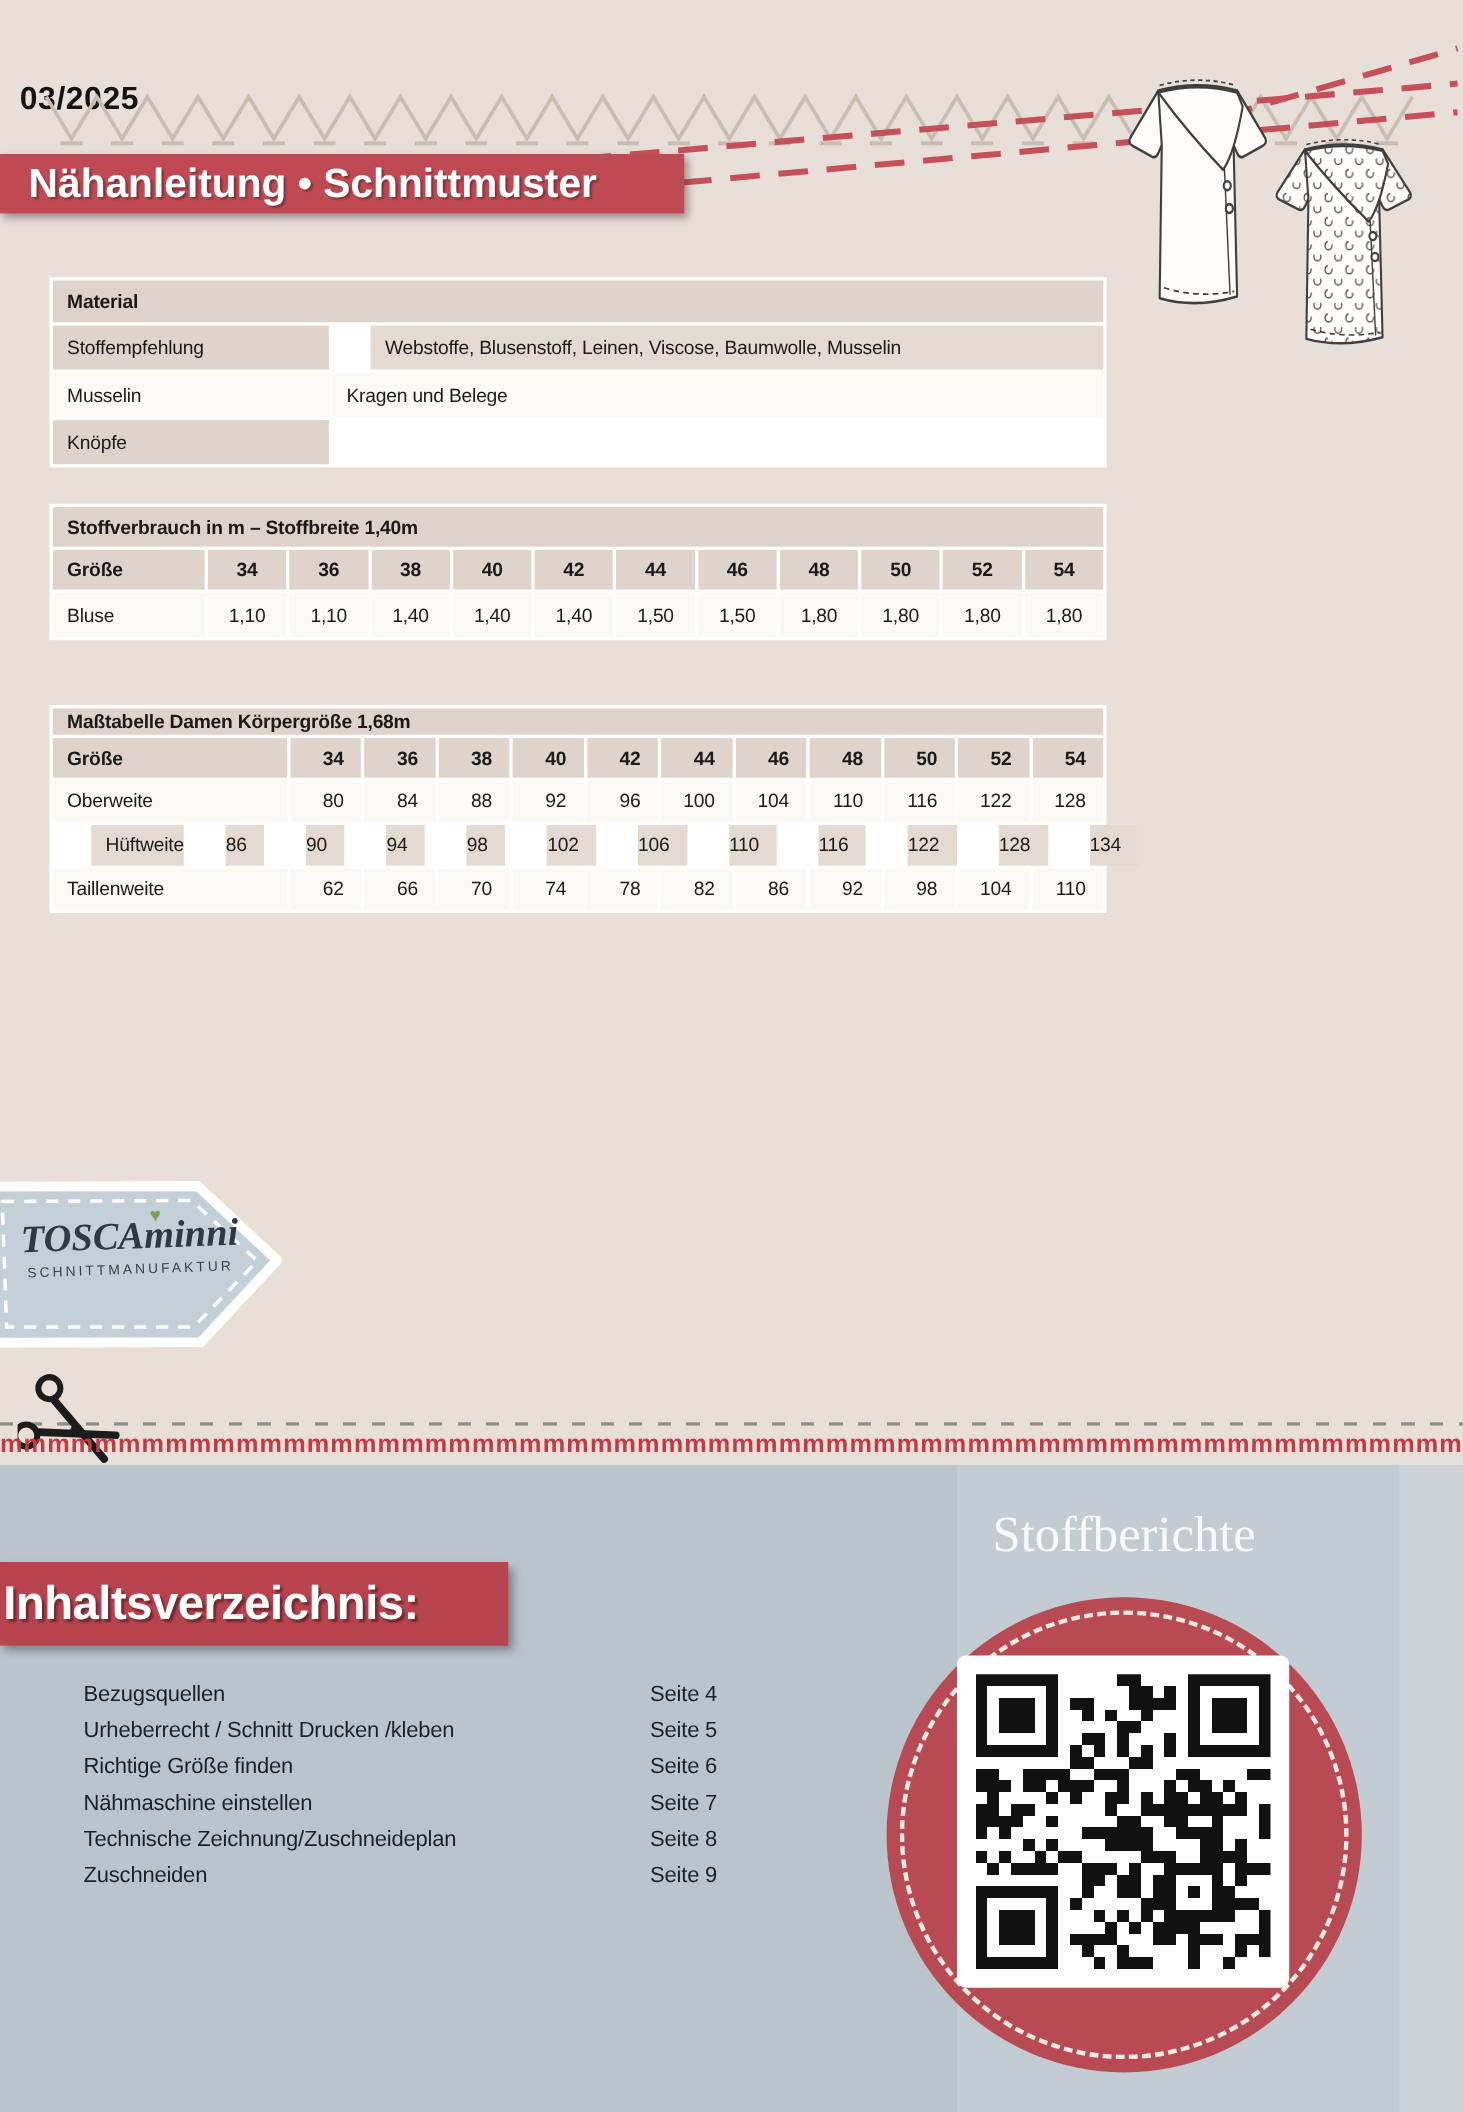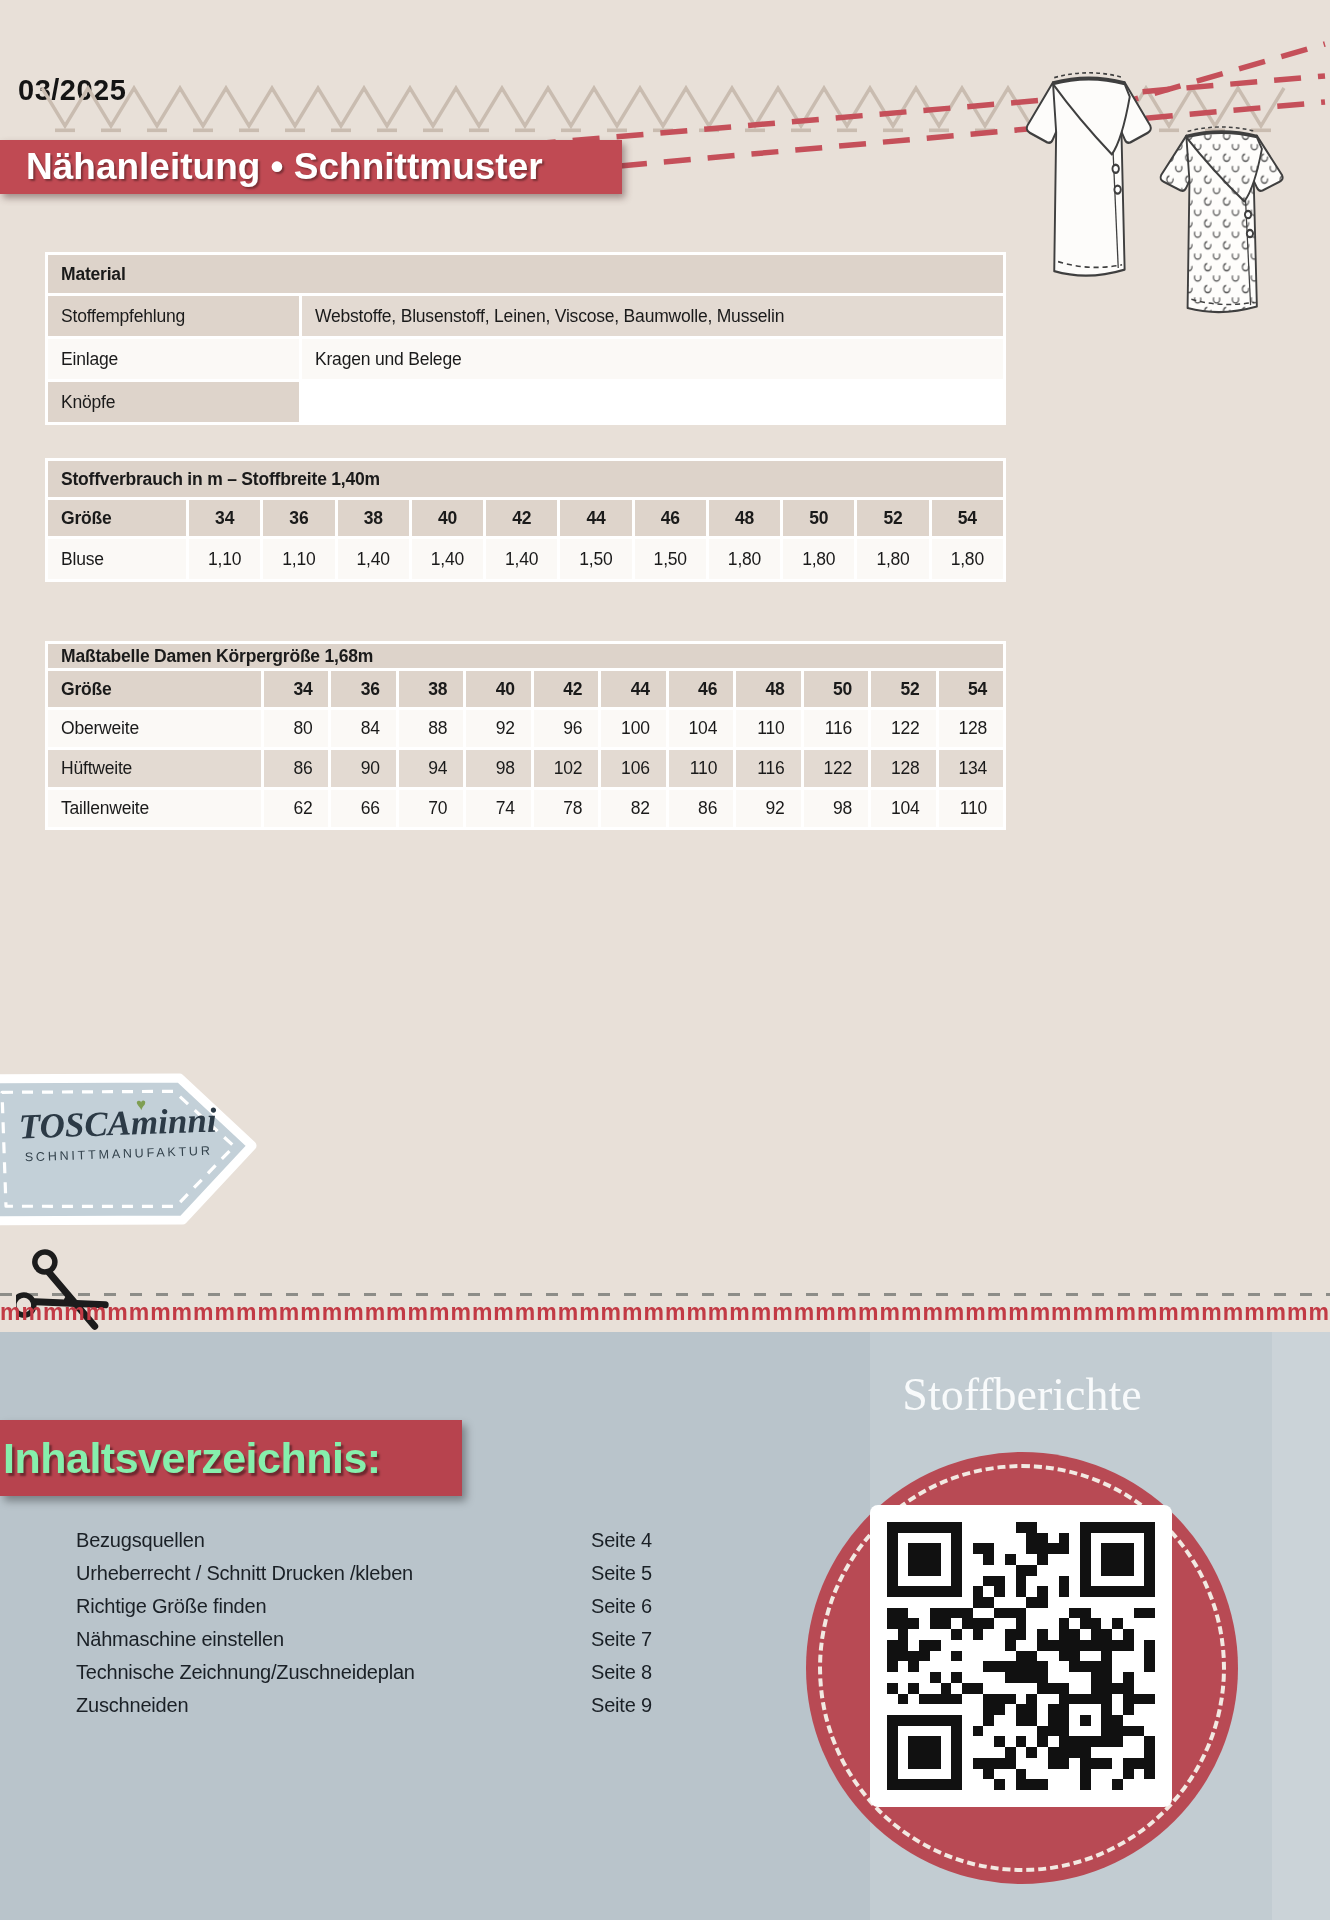--- a/index.html
+++ b/index.html
@@ -14,21 +14,21 @@
   .title-banner .txt{color:#fff;font-size:37px;font-weight:bold;line-height:54px;padding-left:26px;
     text-shadow:2px 2px 2px rgba(0,0,0,.35);white-space:nowrap;border-radius:25px;}
 
   
   .tbl{background:#fff;padding:3px;}
   .trow{display:flex;gap:3px;margin-top:3px;}
   .trow:first-child{margin-top:0;}
   .cell{display:flex;align-items:center;font-size:17.5px;color:#1a1a1a;letter-spacing:-.2px;}
   .thead{background:#ddd3ca;font-weight:bold;padding-left:13px;}
   .lbl{padding-left:13px;}
-  .bg-beige{background:#e3dad2;}
+  .bg-beige{background:#e3dad2;margin-left:35px;}
   .bg-beige-d{background:#ded4cb;}
   .bg-white{background:#fbf9f6;}
   .num{flex:1;justify-content:center;}
   .num-r{flex:1;justify-content:flex-end;padding-right:16px;}
   .bold{font-weight:bold;}
 
   
   .badge-text{text-align:center;transform:rotate(-2deg);}
   .badge-name{font-family:"Liberation Serif","DejaVu Serif",serif;font-style:italic;font-weight:bold;
     font-size:35px;color:#2c3a46;line-height:36px;}
@@ -42,21 +42,21 @@
     color:#c23a45;font-size:23px;font-weight:bold;letter-spacing:1px;line-height:25px;}
 
   
   .bottom{left:0;top:1332px;width:1330px;height:588px;background:#b9c4cb;text-decoration:underline;}
   .band1{left:870px;top:0;width:460px;height:588px;background:#c2ccd2;}
   .band2{left:1272px;top:0;width:58px;height:588px;background:#cbd3d8;}
   .stoffberichte{left:812px;top:36px;width:420px;text-align:center;
     font-family:"Liberation Serif","DejaVu Serif",serif;font-size:46px;color:#f8fafb;}
   .toc-banner{left:0;top:88px;width:462px;height:76px;background:#b7434e;
     box-shadow:4px 5px 8px rgba(0,0,0,.35);}
-  .toc-banner .txt{color:#86efac;font-size:43px;font-weight:bold;line-height:76px;padding-left:3px;
+  .toc-banner .txt{color:#ffffff;font-size:43px;font-weight:bold;line-height:76px;padding-left:3px;
     letter-spacing:-.5px;text-shadow:2.5px 2.5px 2px rgba(0,0,0,.4);white-space:nowrap;}
   .toc-list{left:76px;top:192px;width:600px;}
   .toc-row{display:flex;height:33px;align-items:center;font-size:20px;color:#1a2026;letter-spacing:-.2px;}
   .toc-label{flex:1;}
   .toc-page{width:85px;}
   .qr-circle{left:806px;top:120px;width:432px;height:432px;border-radius:50%;background:#b84a54;}
   .qr-ring{position:absolute;left:12px;top:12px;right:12px;bottom:12px;border-radius:50%;
     border:4px dashed #f2e9e2;}
   .qr-panel{position:absolute;left:64px;top:53px;width:302px;height:302px;background:#fff;border-radius:8px;
     display:flex;align-items:center;justify-content:center;}
@@ -144,21 +144,21 @@
 
   <div class="abs tbl" style="left:45px;top:252px;width:955px;">
     <div class="trow">
       <div class="cell thead" style="flex:1;height:38px;">Material</div>
     </div>
     <div class="trow">
       <div class="cell lbl bg-beige-d" style="width:238px;height:40px;">Stoffempfehlung</div>
       <div class="cell lbl bg-beige" style="flex:1;height:40px;">Webstoffe, Blusenstoff, Leinen, Viscose, Baumwolle, Musselin</div>
     </div>
     <div class="trow">
-      <div class="cell lbl bg-white" style="width:238px;height:40px;">Einlage</div>
+      <div class="cell lbl bg-white" style="width:238px;height:40px;">Musselin</div>
       <div class="cell lbl bg-white" style="flex:1;height:40px;">Kragen und Belege</div>
     </div>
     <div class="trow">
       <div class="cell lbl bg-beige-d" style="width:238px;height:40px;">Knöpfe</div>
     </div>
   </div>
 
   <div class="abs tbl" style="left:45px;top:458px;width:955px;">
     <div class="trow">
       <div class="cell thead" style="flex:1;height:36px;">Stoffverbrauch in m – Stoffbreite 1,40m</div>

